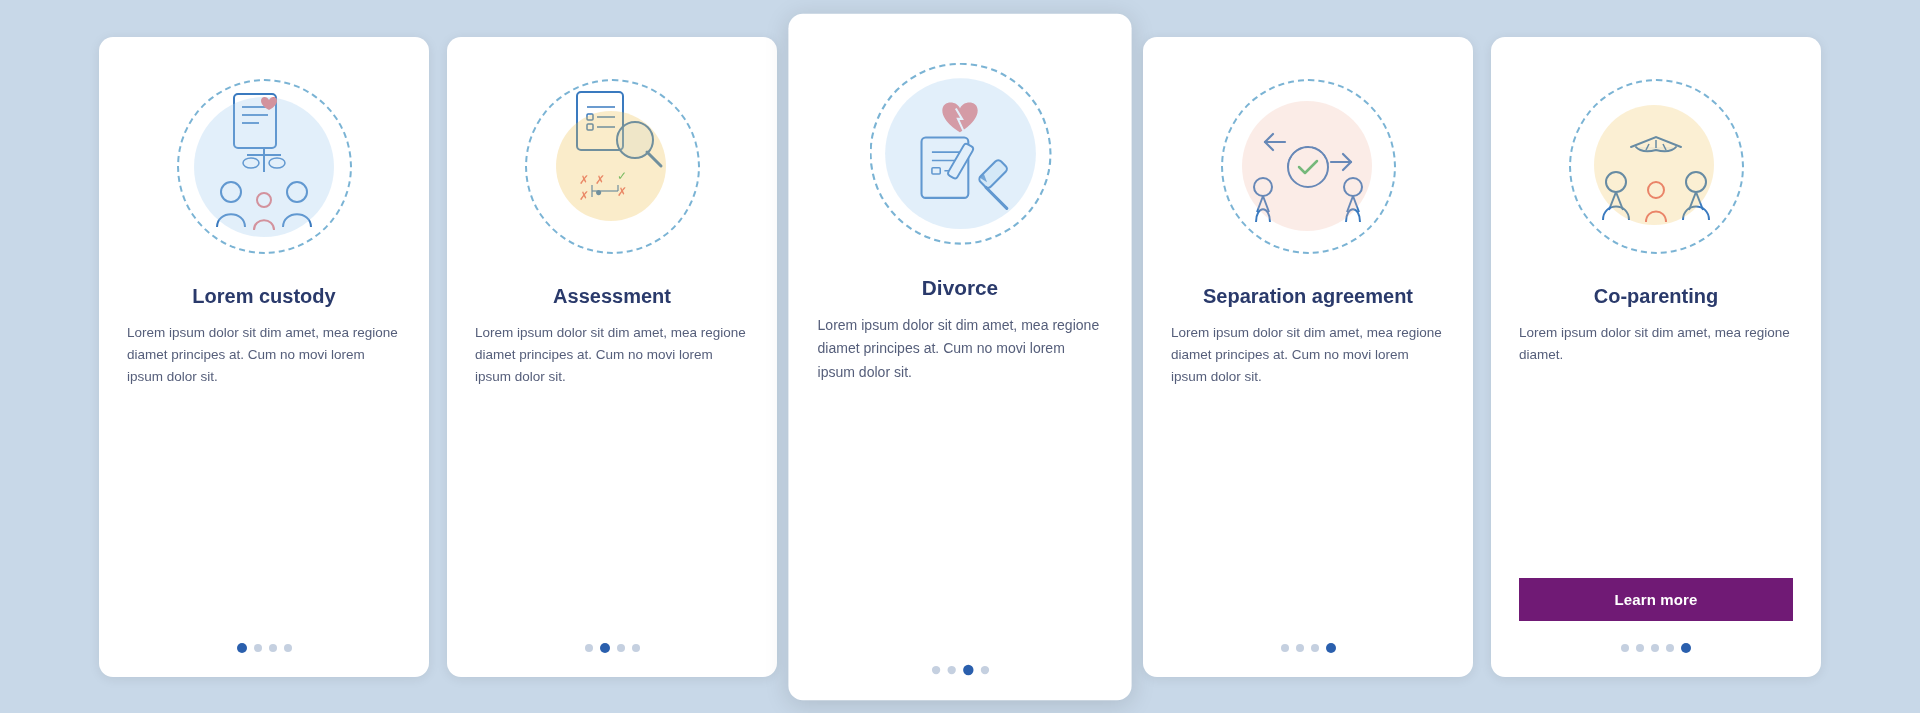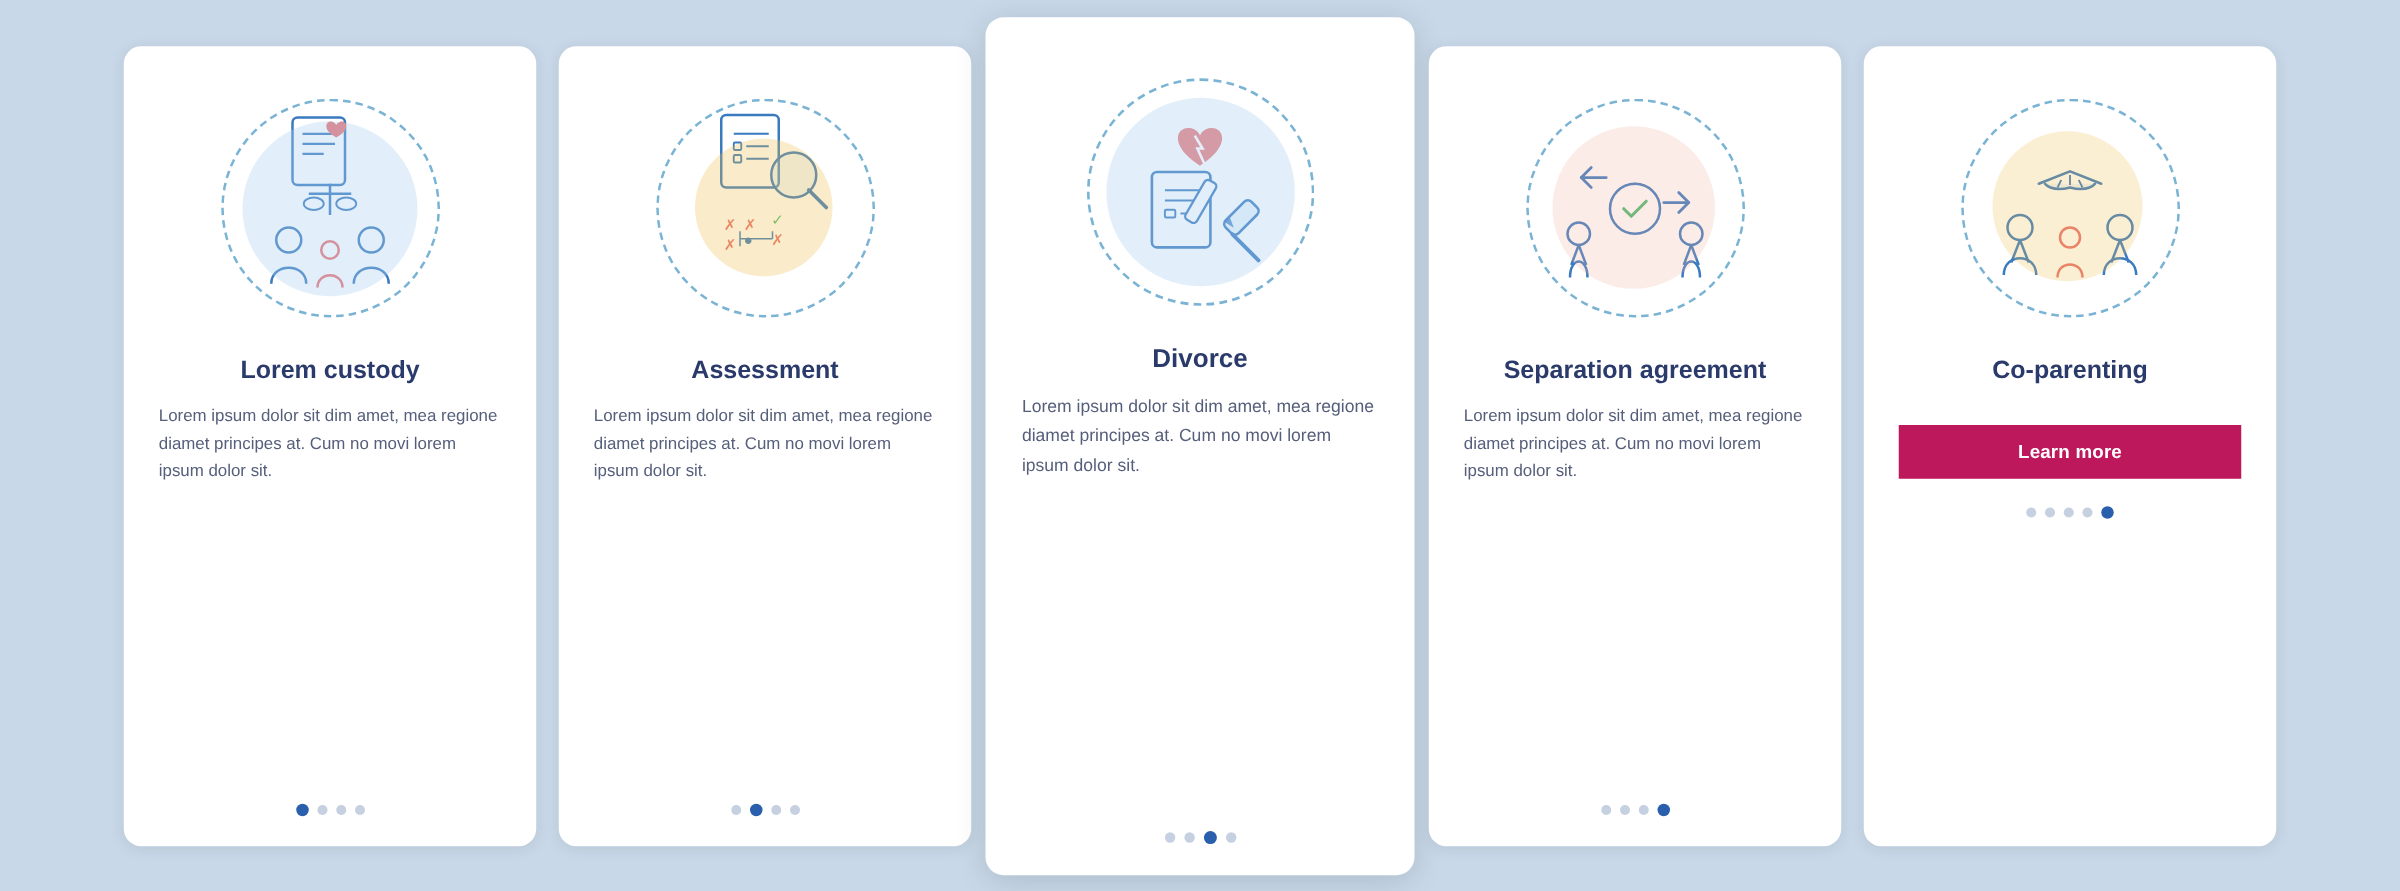--- a/index.html
+++ b/index.html
@@ -88,21 +88,21 @@
       border-radius: 50%;
       background: #c5d0e0;
     }
     .dot.active {
       background: #2a5fad;
       width: 10px;
       height: 10px;
     }
     .learn-more-btn {
       margin-top: 18px;
-      background: #be185d;
+      background: #701a75;
       color: #fff;
       border: none;
       border-radius: 0;
       padding: 13px 0;
       width: 100%;
       font-size: 15px;
       font-weight: 600;
       cursor: pointer;
       letter-spacing: 0.01em;
     }
@@ -280,20 +280,21 @@
         <circle cx="135" cy="110" r="10" stroke="#3a7abf" stroke-width="2" fill="none"></circle>
         <path d="M122 148 C122 130 148 130 148 148" stroke="#3a7abf" stroke-width="2" fill="none"></path>
         <line x1="135" y1="120" x2="128" y2="138" stroke="#3a7abf" stroke-width="2"></line>
         <line x1="135" y1="120" x2="142" y2="138" stroke="#3a7abf" stroke-width="2"></line>
 
         <circle cx="95" cy="118" r="8" stroke="#e87070" stroke-width="2" fill="none"></circle>
         <path d="M85 150 C85 136 105 136 105 150" stroke="#e87070" stroke-width="2" fill="none"></path>
       </svg>
     </div>
     <div class="card-title">Co-parenting</div>
+    <div class="card-text">Lorem ipsum dolor sit dim amet, mea regione diamet.</div>
     <button class="learn-more-btn">Learn more</button>
     <div class="dots">
       <div class="dot"></div>
       <div class="dot"></div>
       <div class="dot"></div>
       <div class="dot"></div>
       <div class="dot active"></div>
     </div>
   </div>
 

